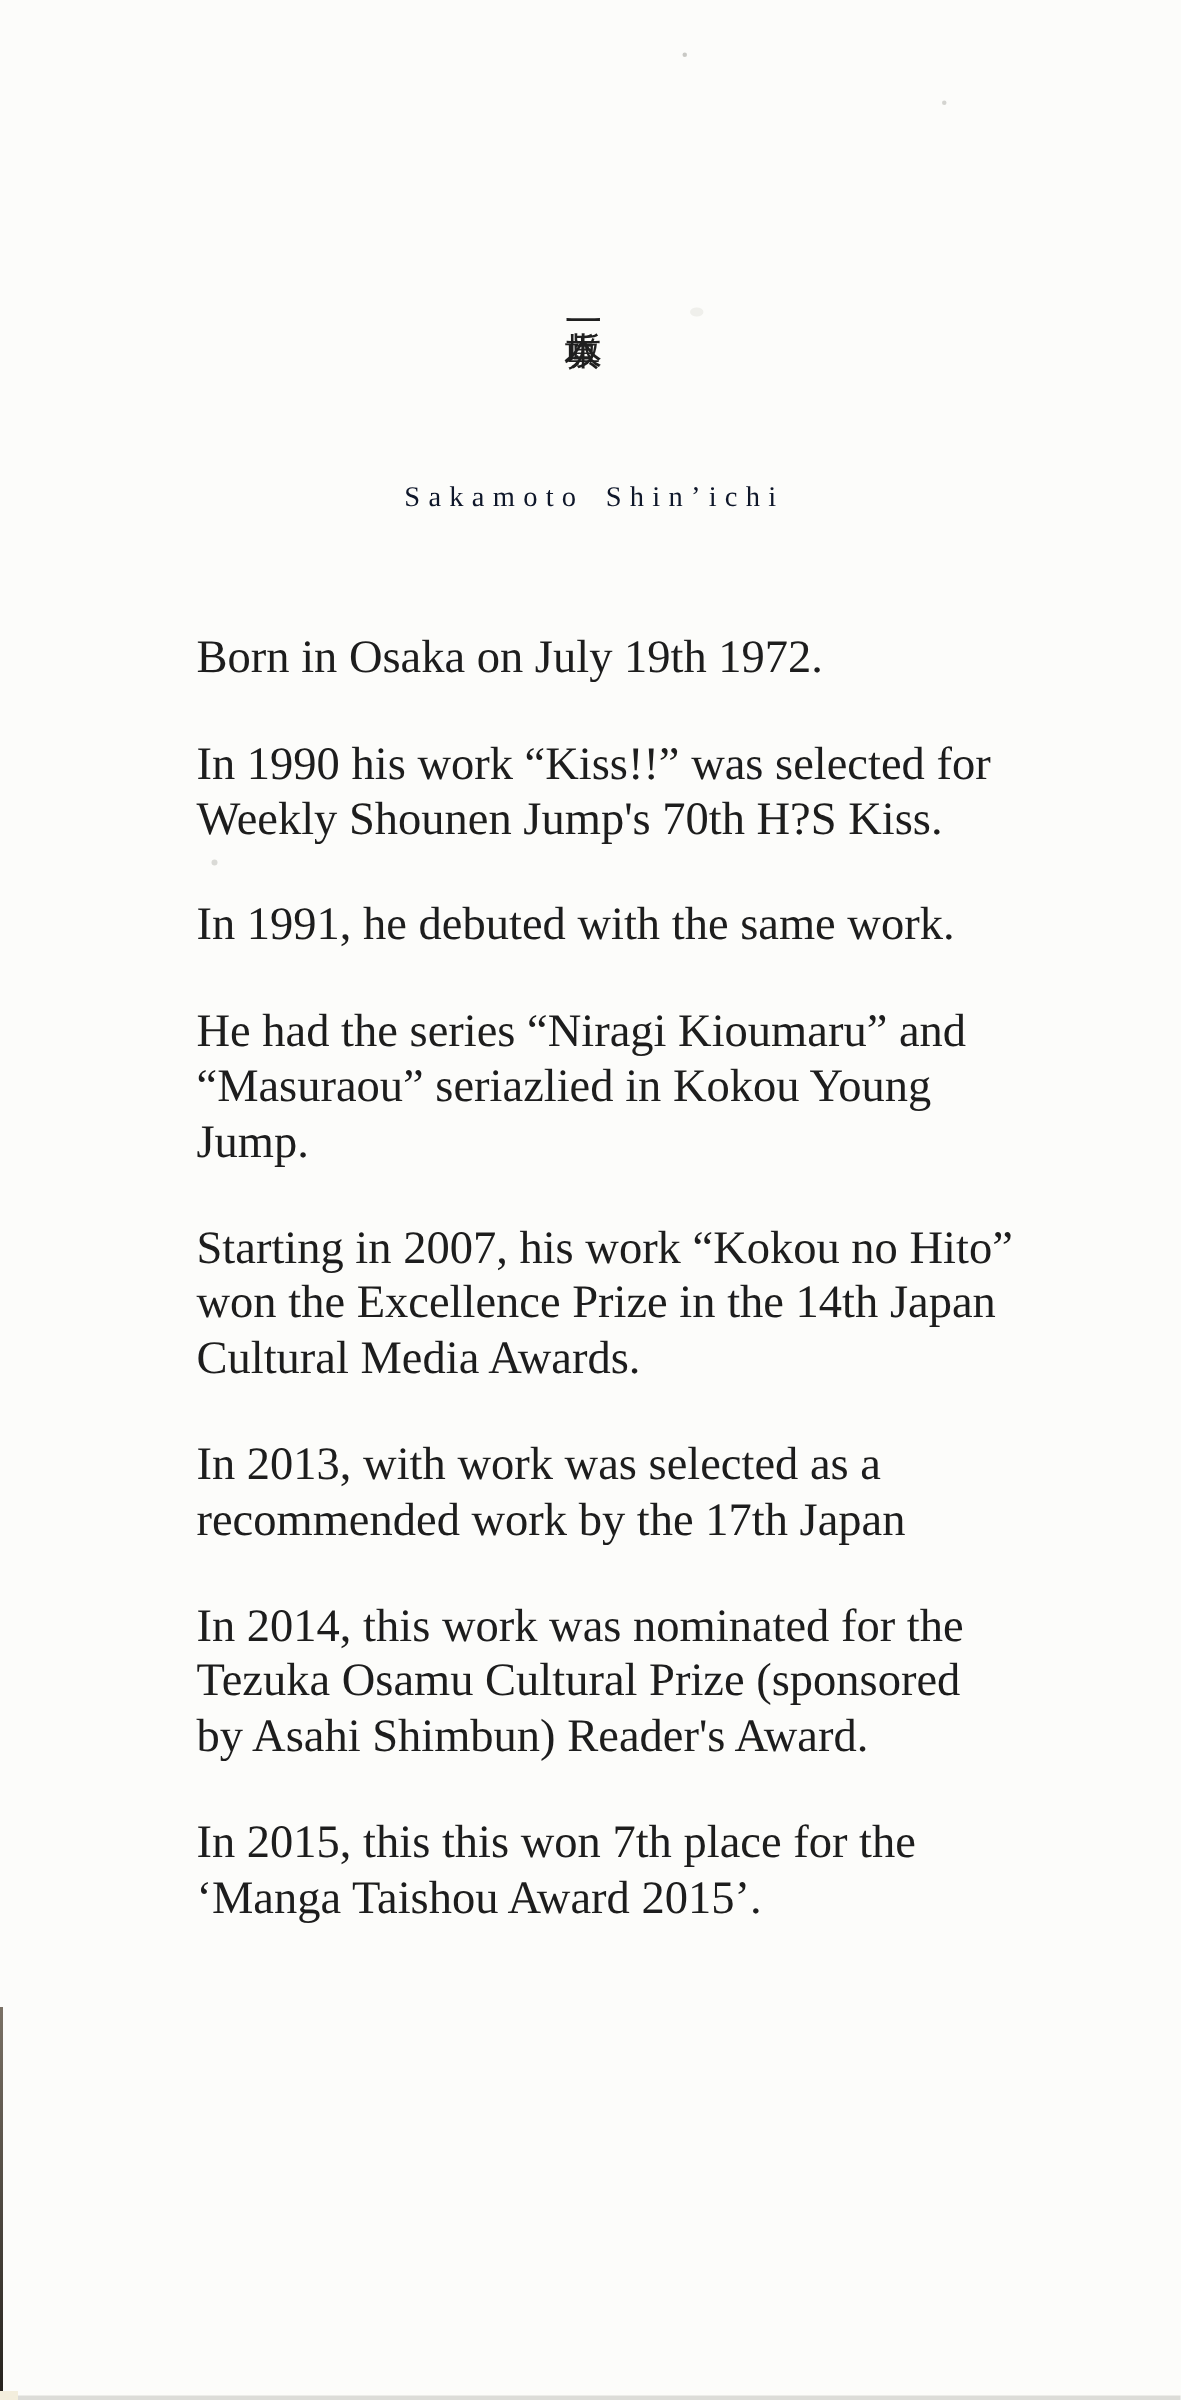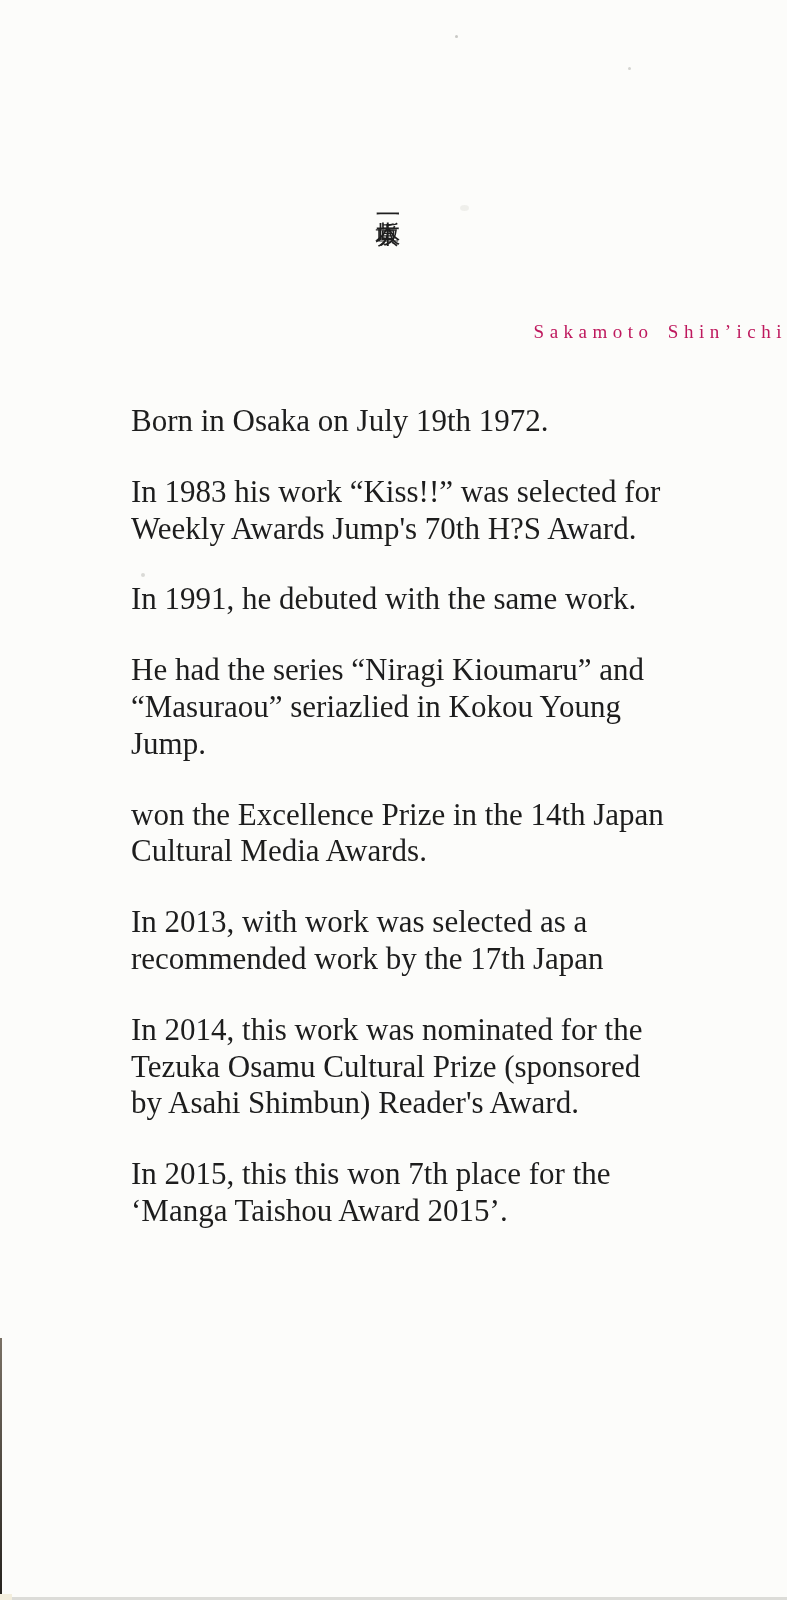--- a/index.html
+++ b/index.html
@@ -26,32 +26,32 @@
     letter-spacing: 0px;
     color: #1f1f1f;
     transform: translateX(-6px);
     font-family: "Liberation Serif", "DejaVu Serif", serif;
   }
 
   
   .romaji-name {
     position: absolute;
     top: 321px; left: 0; width: 787px;
-    text-align: right;
+    text-align: center;
     font-size: 19px;
     letter-spacing: 5.5px;
     word-spacing: 4px;
-    color: #be185d;
+    color: #0f172a;
     text-indent: 5.5px;
   }
 
   
   .bio {
     position: absolute;
-    top: 403px; left: 131px; width: 580px;
+    top: 420px; left: 131px; width: 580px;
     font-size: 31px;
     line-height: 36.8px;
     color: #1d1d1d;
   }
   .bio p { margin: 0 0 34px 0; }
   .bio .line { white-space: nowrap; }
 
   
   .edge-line-left {
     position: absolute; left: 0; top: 1338px;
@@ -82,34 +82,35 @@
   </div>
 
   <div class="romaji-name">Sakamoto Shin’ichi</div>
 
   <div class="bio">
     <p>
       <span class="line">Born in Osaka on July 19th 1972.</span>
     </p>
     <p>
       </p>
-      <div class="line">In 1983 his work “Kiss!!” was selected for</div>
-      <div class="line">Weekly Awards Jump's 70th H?S Award.</div>
+      <div class="line">In 1990 his work “Kiss!!” was selected for</div>
+      <div class="line">Weekly Shounen Jump's 70th H?S Kiss.</div>
     <p></p>
     <p>
       <span class="line">In 1991, he debuted with the same work.</span>
     </p>
     <p>
       </p>
       <div class="line">He had the series “Niragi Kioumaru” and</div>
       <div class="line">“Masuraou” seriazlied in Kokou Young</div>
       <div class="line">Jump.</div>
     <p></p>
     <p>
       </p>
+      <div class="line">Starting in 2007, his work “Kokou no Hito”</div>
       <div class="line">won the Excellence Prize in the 14th Japan</div>
       <div class="line">Cultural Media Awards.</div>
     <p></p>
     <p>
       </p>
       <div class="line">In 2013, with work was selected as a</div>
       <div class="line">recommended work by the 17th Japan</div>
     <p></p>
     <p>
       </p>

